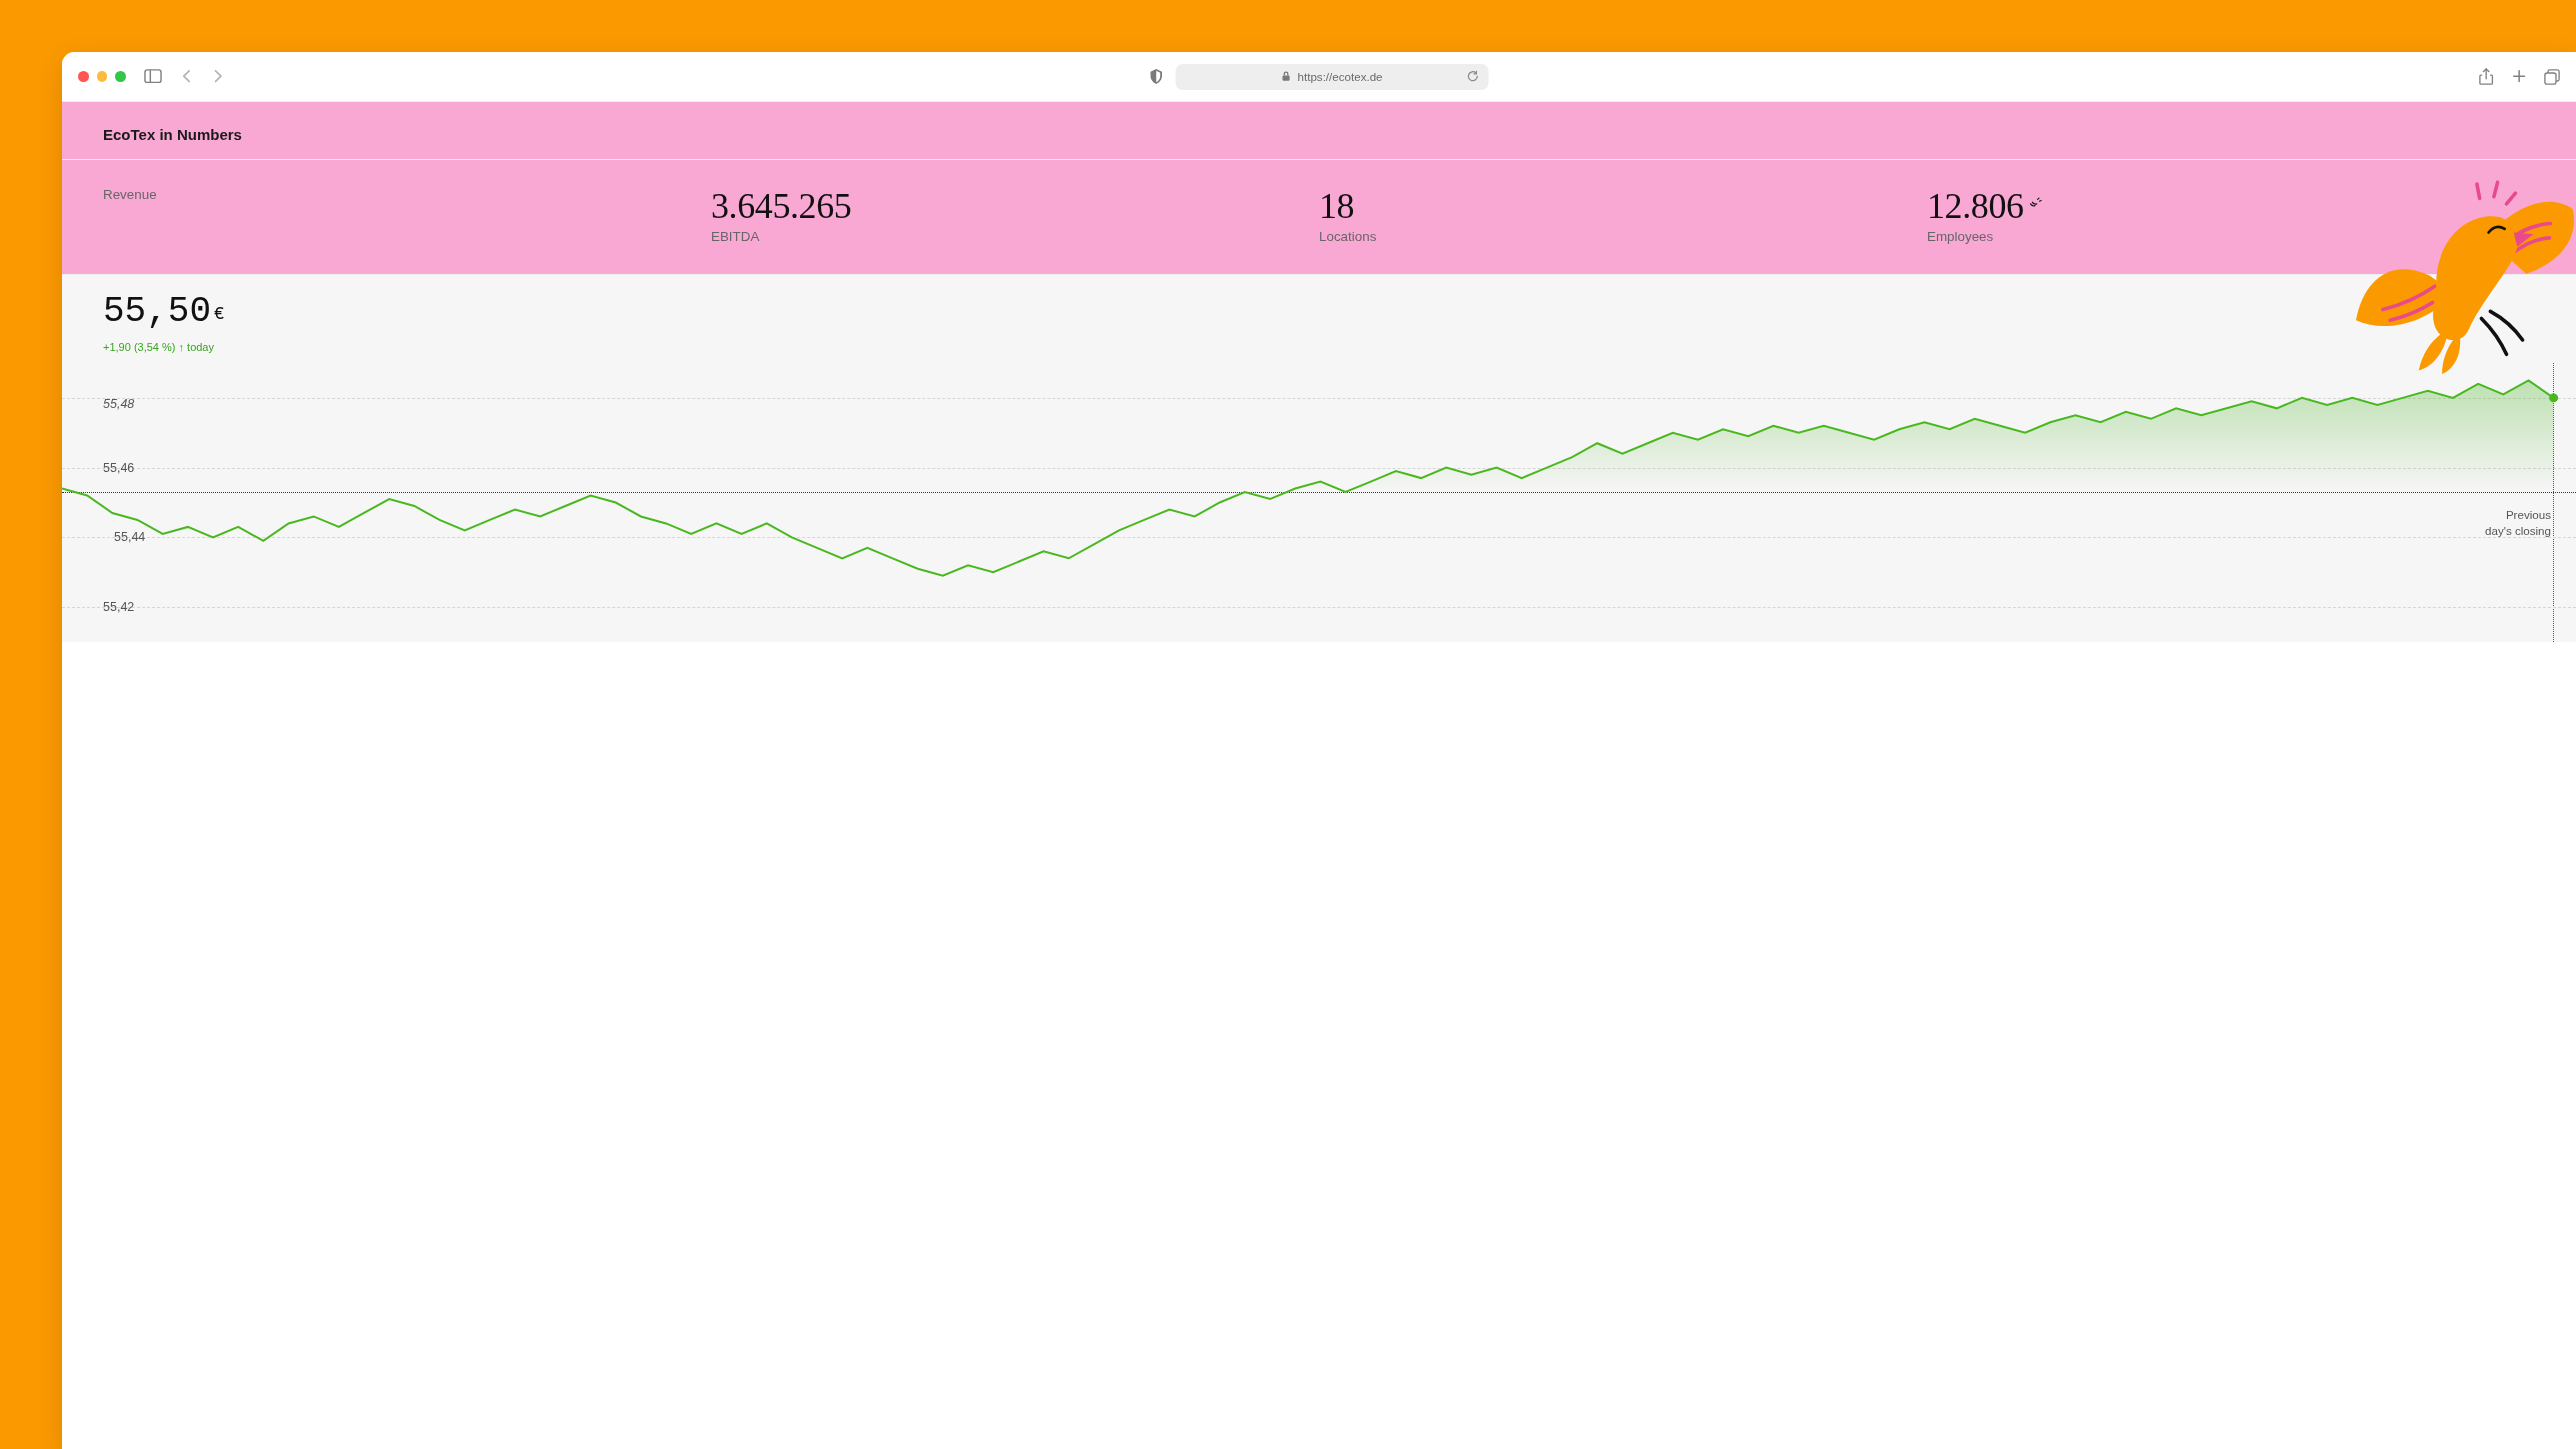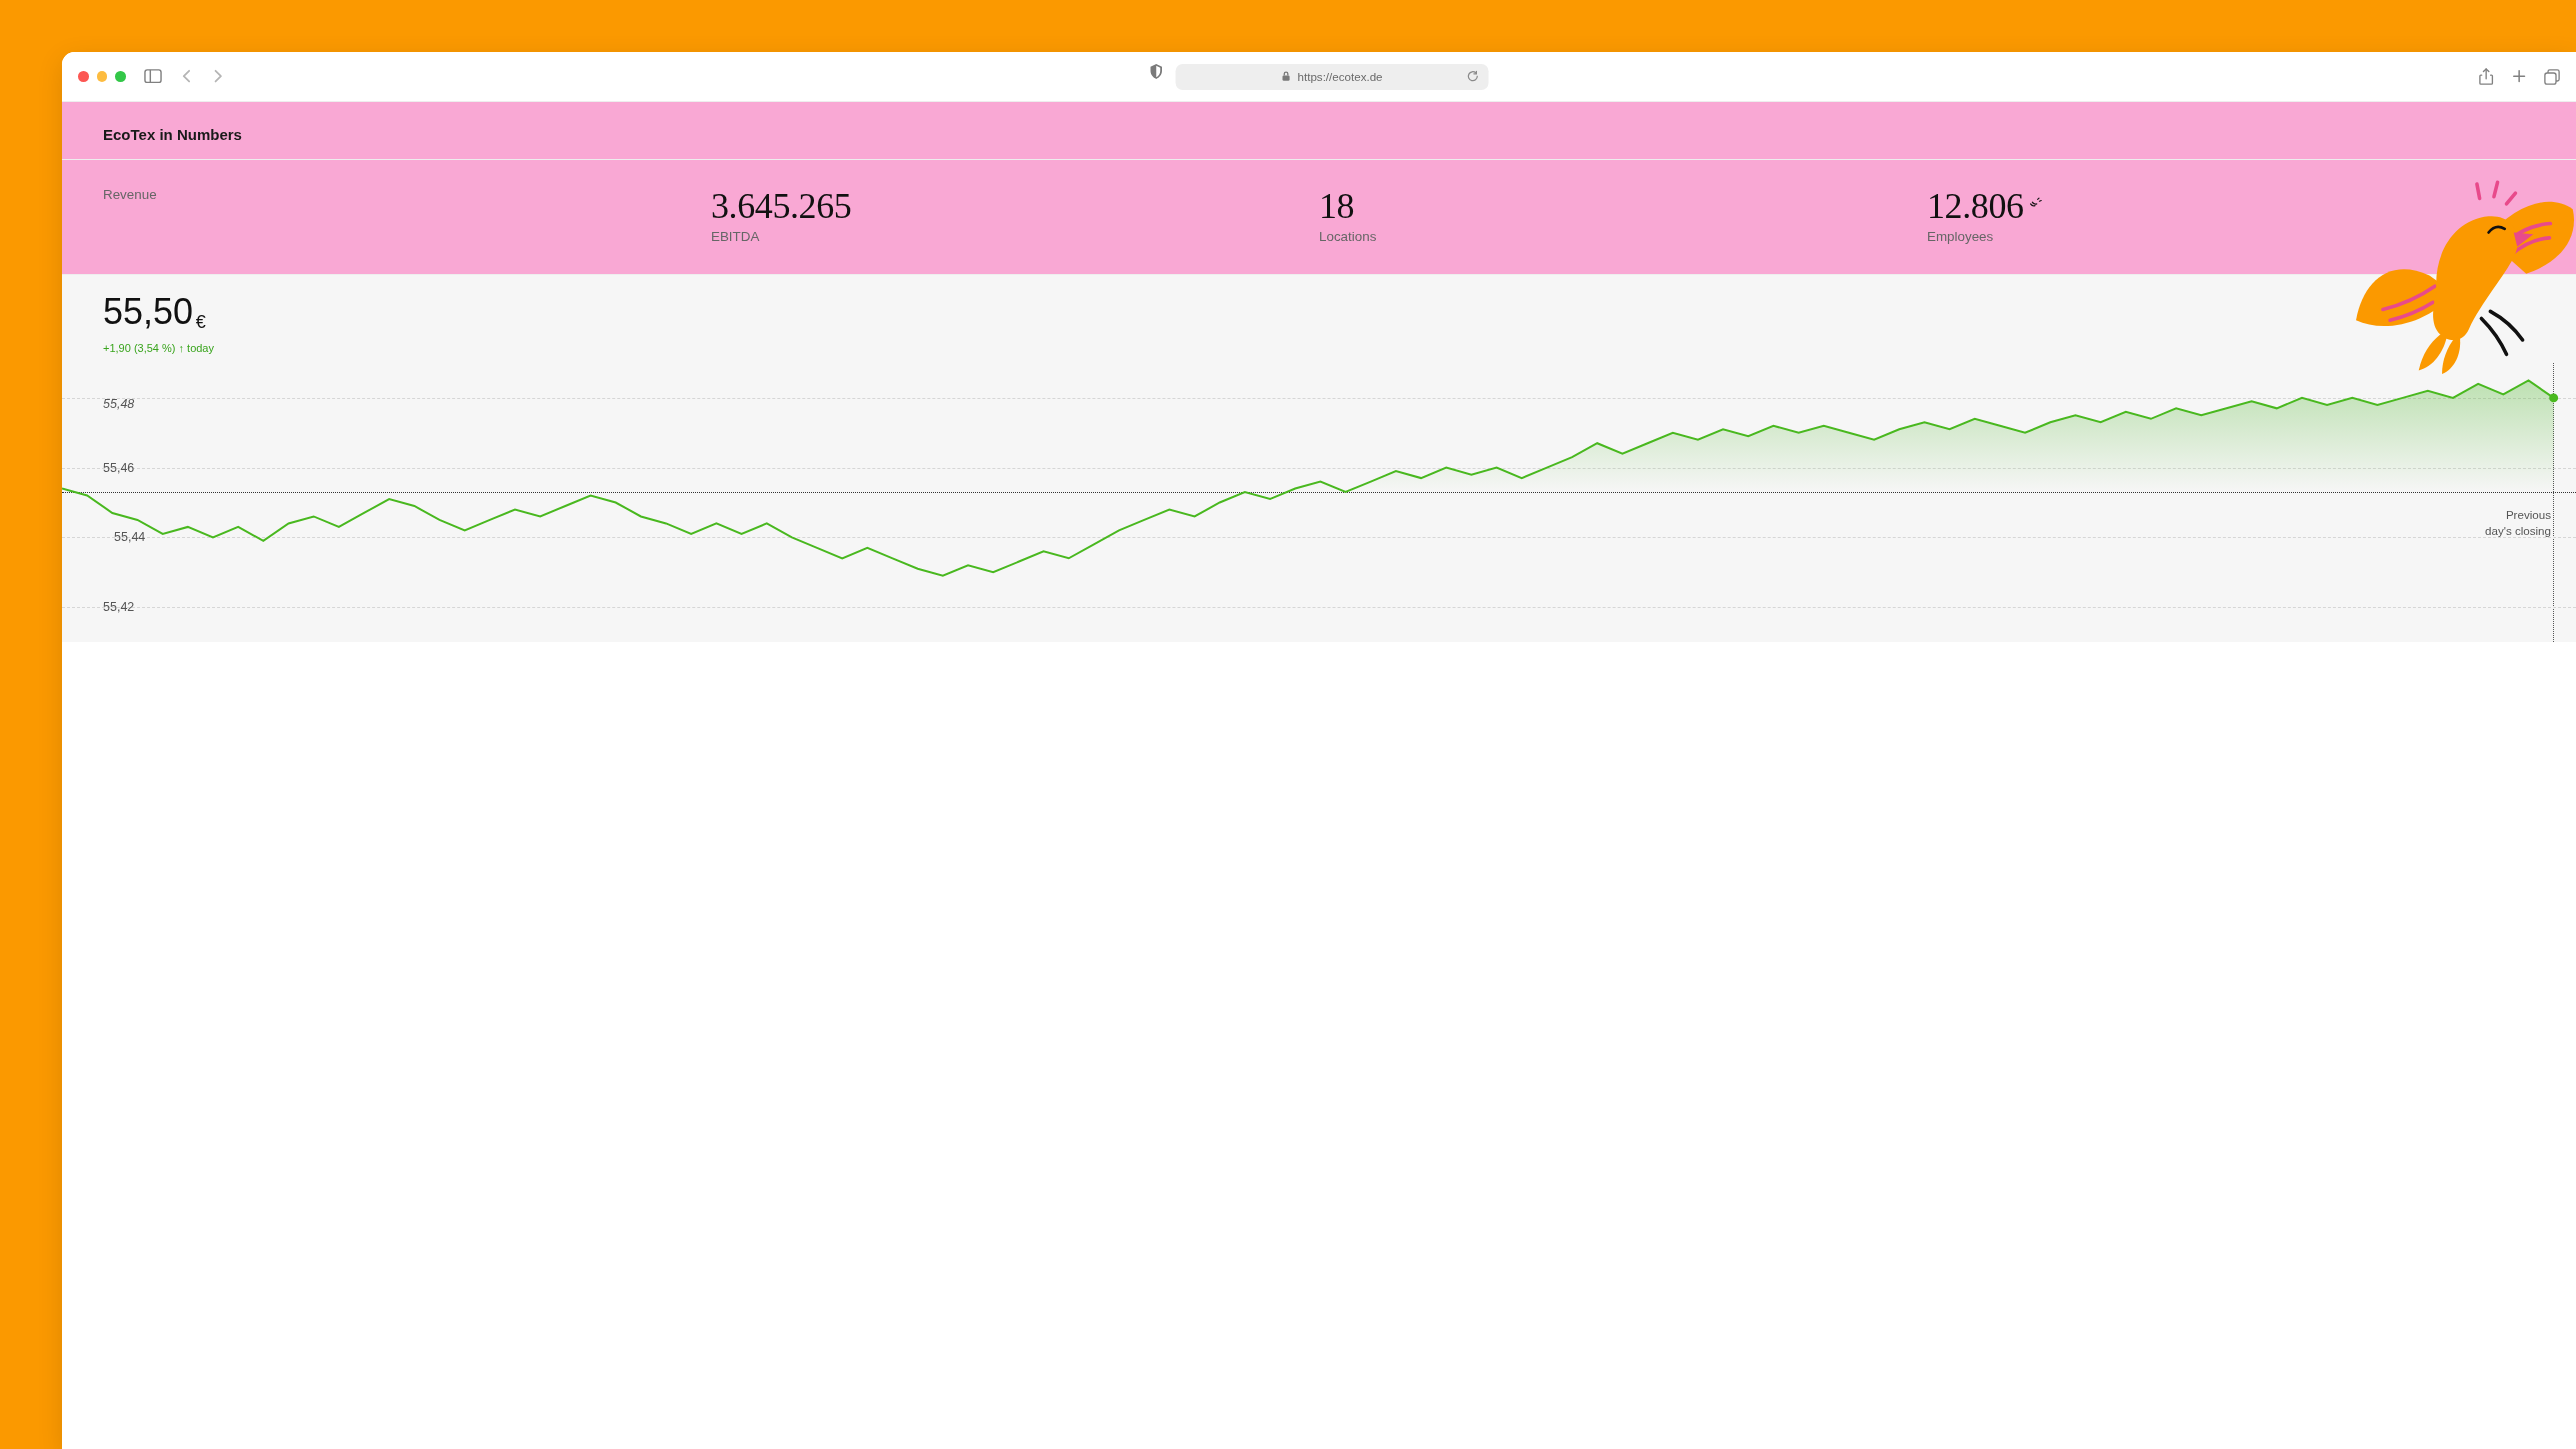--- a/index.html
+++ b/index.html
@@ -6,35 +6,35 @@
     body{background:#fb9900;font-family:-apple-system,BlinkMacSystemFont,"Segoe UI",Helvetica,Arial,sans-serif;width:1288px;height:725px;overflow:hidden}
     .browser{position:absolute;top:52px;left:62px;right:0;bottom:0;background:#fff;border-top-left-radius:12.5px;box-shadow:0 7.2px 27px rgba(0,0,0,.12)}
     .toolbar{height:50px;display:flex;align-items:center;padding:0 16px;border-bottom:0.9px solid #eee;background:#fff;border-top-left-radius:12.5px;position:relative}
     .dots{display:flex;gap:8px}
     .dot{width:10.7px;height:10.7px;border-radius:50%}
     .d-red{background:#fc5753}.d-yel{background:#fdbc40}.d-grn{background:#33c748}
     .t-btn{color:#808080;display:flex;align-items:center;justify-content:center}
     .sidebar-btn{margin-left:18px;width:18px;height:14.3px}
     .nav{margin-left:19.7px;display:flex;gap:19.7px}
     .nav svg{stroke:#b5b5b5}
-    .center{position:absolute;left:50%;transform:translateX(-50%);display:flex;align-items:flex-start;gap:12.5px}
+    .center{position:absolute;left:50%;transform:translateX(-50%);display:flex;align-items:center;gap:12.5px}
     .shield{color:#7a7a7a}
     .addr{display:flex;align-items:center;gap:7.2px;background:#eeeeee;border-radius:7.2px;padding:5.4px 12.5px;width:313px;height:26px;justify-content:center;position:relative}
     .addr .lock{color:#7a7a7a}
     .addr .url{font-size:11.6px;color:#6a6a6a;font-weight:500}
     .addr .ref{position:absolute;right:9px;color:#8a8a8a}
     .right{margin-left:auto;display:flex;gap:18px;align-items:center;color:#808080}
     .page{background:#f9a8d4}
     .sec-title{padding:24px 41px 16px;font-size:15px;font-weight:700;color:#1a1a1a;border-bottom:0.9px solid #eee}
     .kpis{display:flex;padding:25px 41px 30px;gap:0;border-bottom:0.9px solid #eee}
     .kpi{flex:1}
     .kpi .num{font-family:Georgia,"Times New Roman",serif;font-size:36px;color:#111;letter-spacing:-0.4px;font-weight:400}
     .kpi .lbl{margin-top:2px;font-size:13.4px;color:#666}
     .chart-area{background:#f6f6f6;padding:16px 0 0 41px;position:relative;height:367px}
-    .price{font-family:Liberation Sans, sans-serif;font-size:36px;color:#111;display:flex;align-items:flex-end}
+    .price{font-family:Liberation Mono, monospace;font-size:36px;color:#111;display:flex;align-items:center}
     .price .cur{font-size:18px;margin-top:5.4px;margin-left:2.7px}
     .delta{margin-top:9px;font-size:11px;color:#39a41d;font-weight:500}
     .plot{position:absolute;left:0;right:0;top:88px;bottom:0}
     .ytick{position:absolute;left:41px;font-size:12.5px;color:#555;transform:translateY(-50%)}
     .gridline{position:absolute;left:0;right:0;border-top:0.9px dashed #d6d6d6}
     .prevline{position:absolute;left:0;right:0;height:0;border-top:1.8px dotted #333}
     .pclose{position:absolute;right:25px;font-size:11.6px;color:#555;text-align:right;line-height:1.35}
     .endline{position:absolute;right:22.4px;top:0;bottom:0;width:0;border-left:1.8px dotted #555}
     svg.line{position:absolute;left:0;right:0;top:0;bottom:0;width:100%;height:100%}
     .bird{position:absolute;top:168px;right:-3.6px;z-index:5}

